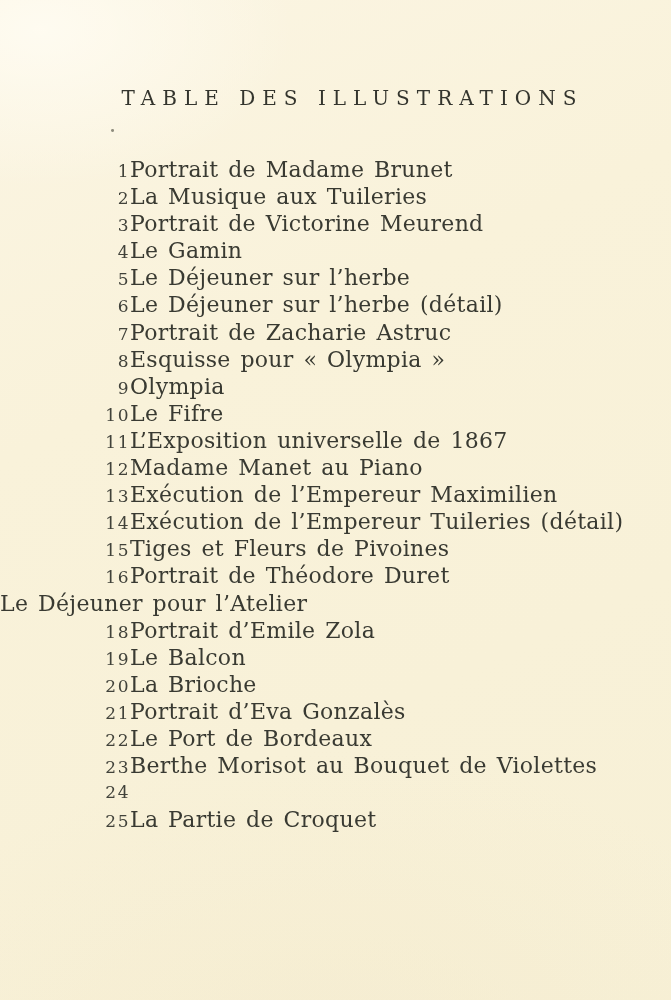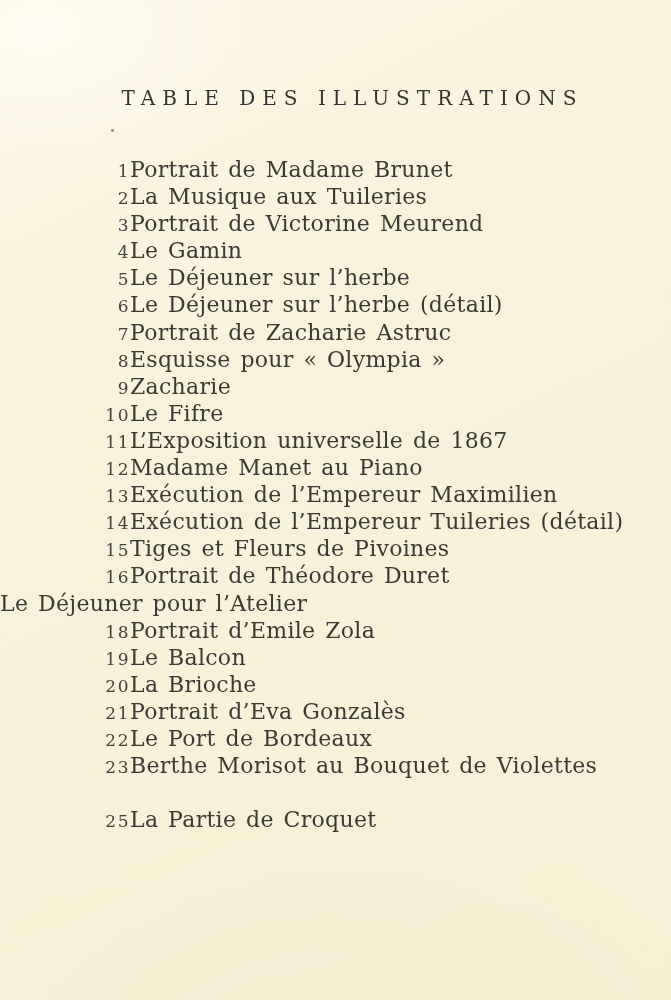--- a/index.html
+++ b/index.html
@@ -124,21 +124,21 @@
     <span class="item-title">Portrait de Zacharie Astruc</span>
   </li>
 
   <li class="row">
     <span class="num">8</span>
     <span class="item-title">Esquisse pour « Olympia »</span>
   </li>
 
   <li class="row">
     <span class="num">9</span>
-    <span class="item-title">Zacharie</span>
+    <span class="item-title">Olympia</span>
   </li>
 
   <li class="row">
     <span class="num">10</span>
     <span class="item-title">Le Fifre</span>
   </li>
 
   <li class="row">
     <span class="num">11</span>
     <span class="item-title">L’Exposition universelle de 1867</span>
@@ -197,20 +197,21 @@
     <span class="num">22</span>
     <span class="item-title">Le Port de Bordeaux</span>
   </li>
 
   <li class="row">
     <span class="num">23</span>
     <span class="item-title">Berthe Morisot au Bouquet de Violettes</span>
   </li>
 
   <li class="row">
+    <span class="num">24</span>
   </li>
 
   <li class="row">
     <span class="num">25</span>
     <span class="item-title">La Partie de Croquet</span>
   </li>
 </ol>
 </div>
 
 </body></html>

